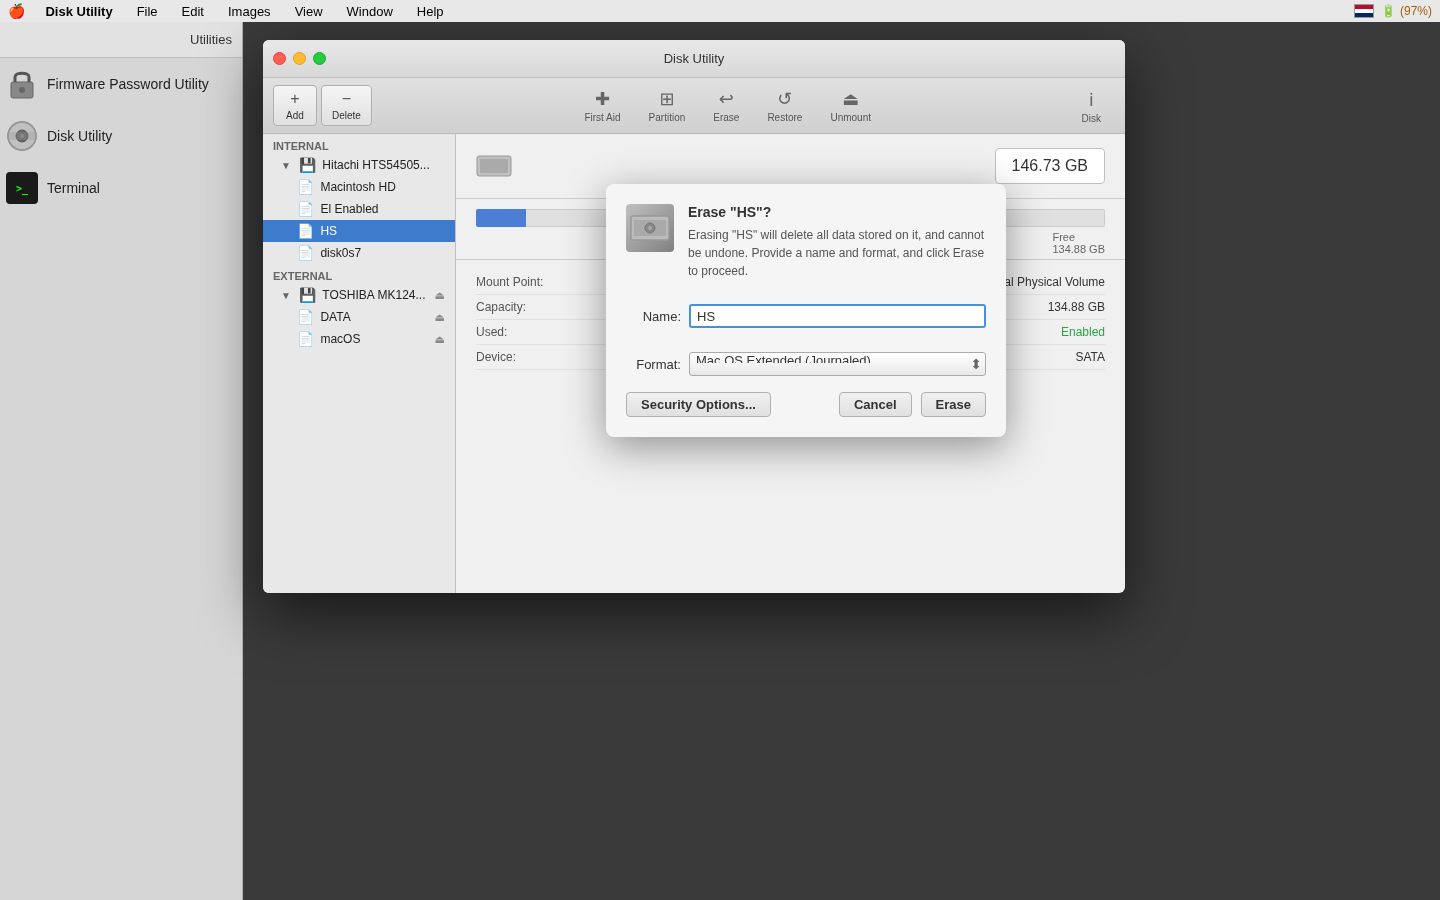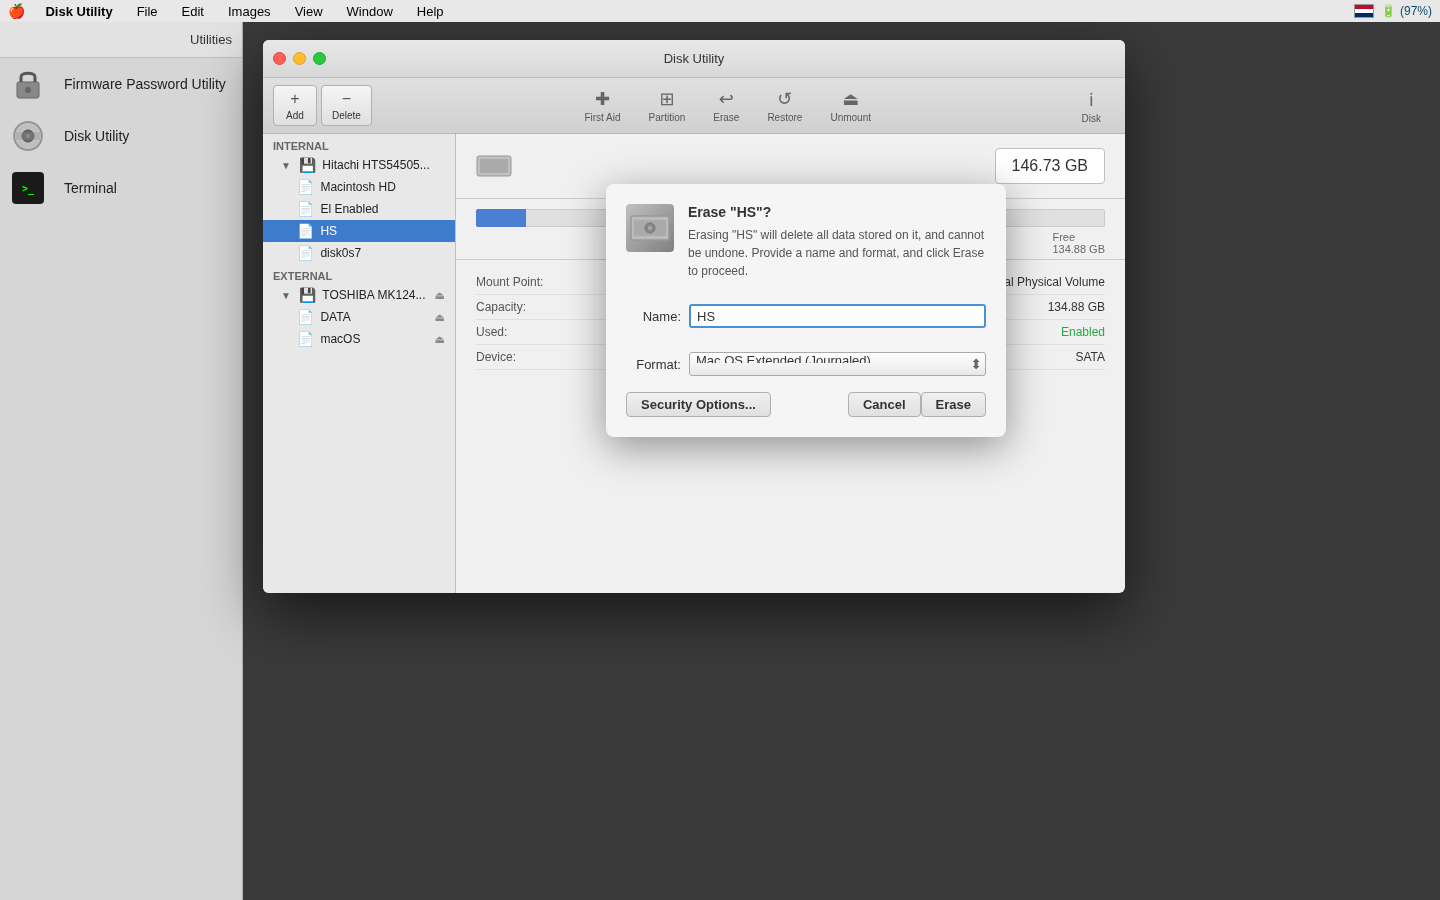--- a/index.html
+++ b/index.html
@@ -47,21 +47,21 @@
     }
     .flag-icon {
       width: 20px;
       height: 14px;
       background: linear-gradient(to bottom, #bf0a30 33%, white 33%, white 66%, #002868 66%);
       border: 1px solid #999;
       display: inline-block;
     }
     .battery-indicator {
       font-size: 12px;
-      color: #0c4a6e;
+      color: #a16207;
     }
 
     
     .desktop {
       position: absolute;
       top: 22px;
       left: 0;
       width: 100%;
       height: 878px;
       background: #3a3a3a;
@@ -81,22 +81,22 @@
       text-align: right;
       padding: 10px;
       font-size: 13px;
       color: #333;
       background: #e2e2e2;
       border-bottom: 1px solid #c0c0c0;
     }
     .utility-item {
       display: flex;
       align-items: center;
-      padding: 10px 12px;
-      gap: 20px;
+      padding: 10px 6px;
+      gap: 9px;
       cursor: pointer;
     }
     .utility-icon {
       width: 32px;
       height: 32px;
       flex-shrink: 0;
       display: flex;
       align-items: center;
       justify-content: center;
       font-size: 22px;
@@ -436,21 +436,21 @@
     .dialog-btn-cancel {
       background: linear-gradient(to bottom, #f0f0f0, #e0e0e0);
       color: #333;
     }
     .dialog-btn-erase {
       background: linear-gradient(to bottom, #f0f0f0, #e0e0e0);
       color: #333;
     }
     .dialog-btn-group {
       display: flex;
-      gap: 0;
+      gap: 9px;
     }
   </style>
 </head>
 <body>
 
 <div class="menubar">
   <span class="menubar-apple">🍎</span>
   <span class="menubar-item bold">Disk Utility</span>
   <span class="menubar-item">File</span>
   <span class="menubar-item">Edit</span>

